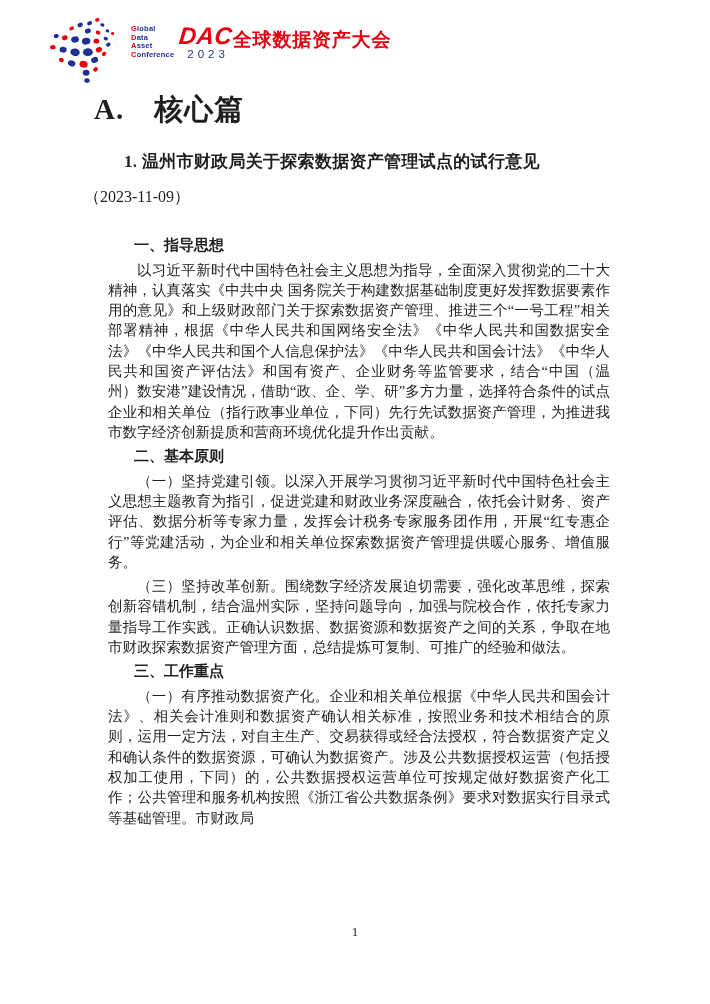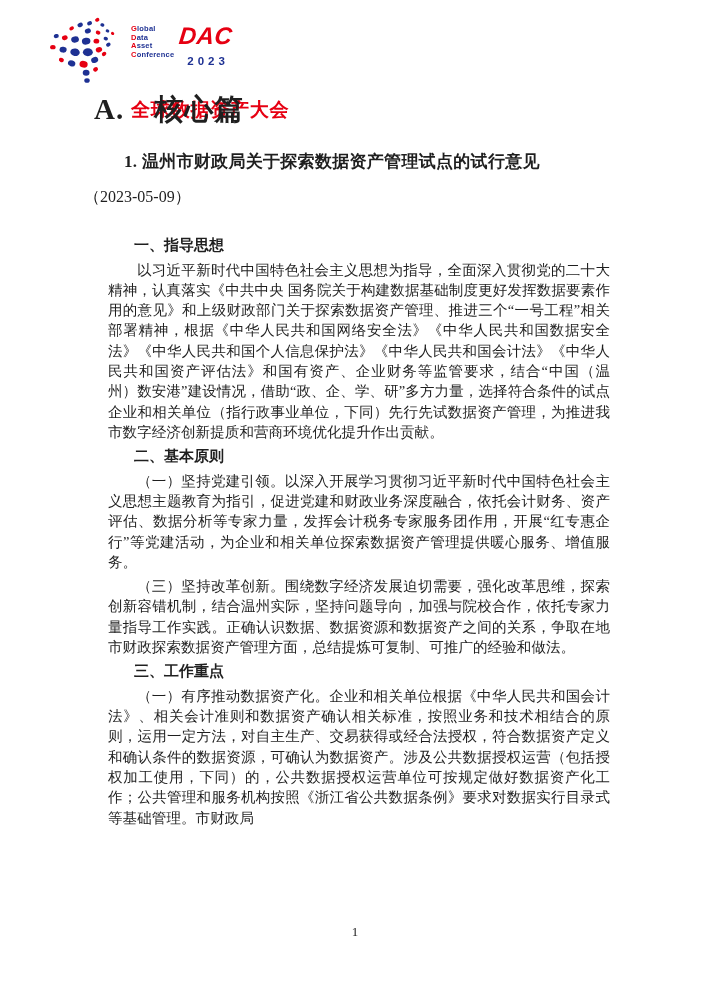--- a/index.html
+++ b/index.html
@@ -20,21 +20,21 @@
   
   .logo {
     position: absolute;
     top: 13px;
     left: 46px;
     display: flex;
     align-items: flex-start;
     gap: 3px;
   }
   .logo-mark { width: 82px; height: 70px; }
-  .logo-right { display: flex; flex-direction: column; margin-top: 12px; gap: 28px; }
+  .logo-right { display: flex; flex-direction: row; margin-top: 12px; }
   .logo-top { display: flex; align-items: flex-start; gap: 5px; }
   .logo-words { display: flex; flex-direction: column; }
   .logo-word {
     display: block;
     font-family: "Liberation Sans", sans-serif;
     font-size: 7.5px;
     line-height: 8.6px;
     font-weight: bold;
     color: #1e3193;
     letter-spacing: 0.2px;
@@ -47,24 +47,24 @@
     line-height: 22px;
     font-weight: bold;
     font-style: italic;
     color: #e60012;
     transform: skewX(-6deg);
     letter-spacing: 0.5px;
   }
   .logo-year {
     font-family: "Liberation Sans", sans-serif;
     font-size: 11.5px;
-    font-weight: bold;
+    font-weight: normal;
     color: #1e3193;
     letter-spacing: 4px;
-    margin-top: 8px;
+    margin-top: 1px;
     margin-left: 4px;
   }
   .logo-cn {
     font-family: "Liberation Sans", sans-serif;
     font-size: 19px;
     font-weight: bold;
     color: #e60012;
     letter-spacing: 0.8px;
     margin-top: 2px;
     white-space: nowrap;
@@ -181,21 +181,21 @@
   </div>
 
   <div class="content">
 
     <div class="part-title">
       <span class="part-label">A.</span><span class="part-name">核心篇</span>
     </div>
 
     <div class="doc-title">1. 温州市财政局关于探索数据资产管理试点的试行意见</div>
 
-    <div class="doc-date">（2023-05-09）</div>
+    <div class="doc-date">（2023-11-09）</div>
 
     <div class="section first">
       <h3>一、指导思想</h3>
       <p>以习近平新时代中国特色社会主义思想为指导，全面深入贯彻党的二十大精神，认真落实《中共中央 国务院关于构建数据基础制度更好发挥数据要素作用的意见》和上级财政部门关于探索数据资产管理、推进三个“一号工程”相关部署精神，根据《中华人民共和国网络安全法》《中华人民共和国数据安全法》《中华人民共和国个人信息保护法》《中华人民共和国会计法》《中华人民共和国资产评估法》和国有资产、企业财务等监管要求，结合“中国（温州）数安港”建设情况，借助“政、企、学、研”多方力量，选择符合条件的试点企业和相关单位（指行政事业单位，下同）先行先试数据资产管理，为推进我市数字经济创新提质和营商环境优化提升作出贡献。</p>
     </div>
 
     <div class="section">
       <h3>二、基本原则</h3>
       <p>（一）坚持党建引领。以深入开展学习贯彻习近平新时代中国特色社会主义思想主题教育为指引，促进党建和财政业务深度融合，依托会计财务、资产评估、数据分析等专家力量，发挥会计税务专家服务团作用，开展“红专惠企行”等党建活动，为企业和相关单位探索数据资产管理提供暖心服务、增值服务。</p>
       <p>（三）坚持改革创新。围绕数字经济发展迫切需要，强化改革思维，探索创新容错机制，结合温州实际，坚持问题导向，加强与院校合作，依托专家力量指导工作实践。正确认识数据、数据资源和数据资产之间的关系，争取在地市财政探索数据资产管理方面，总结提炼可复制、可推广的经验和做法。</p>

